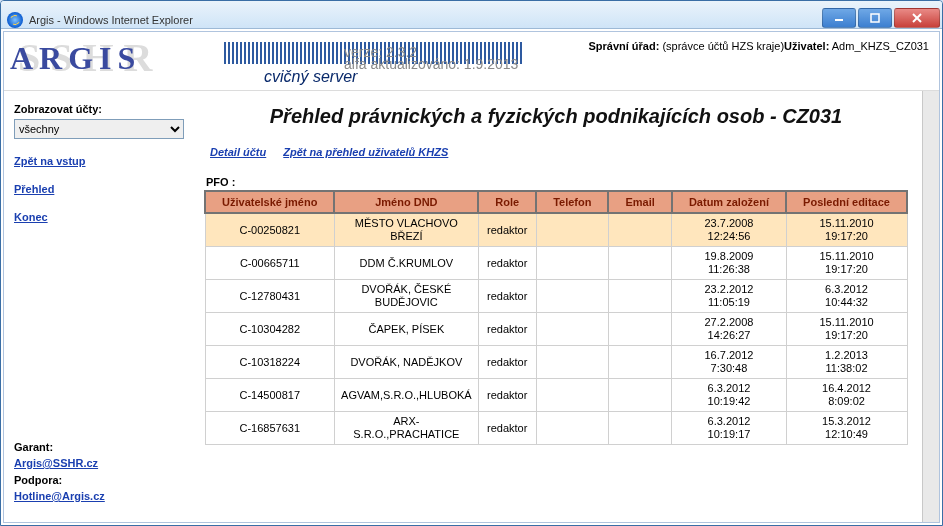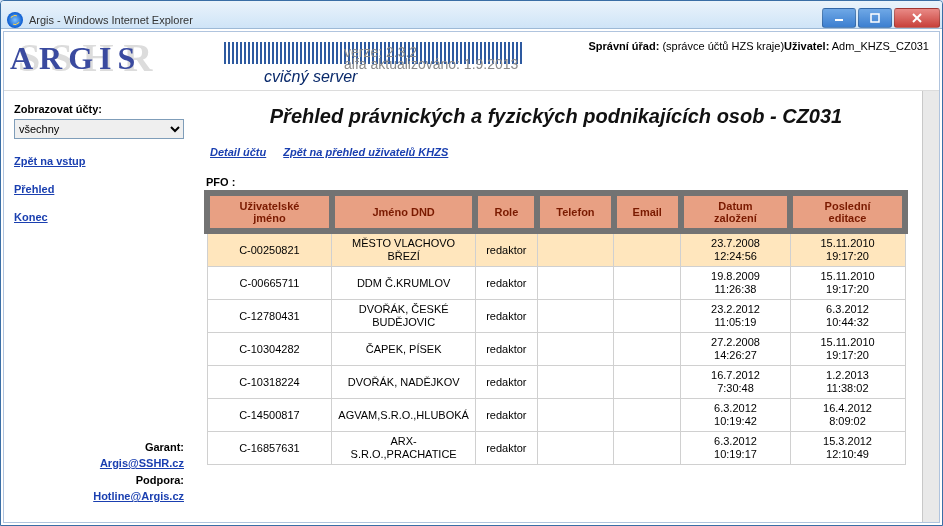--- a/index.html
+++ b/index.html
@@ -125,21 +125,21 @@
   .sidebar label.lbl { font-weight:bold; color:#000; }
   .sidebar select {
     width:100%; margin-top:4px; font-size:11px;
     border:1px solid #7f9db9; height:20px;
   }
   .side-link {
     color:#1a3fb0; font-weight:bold; text-decoration:underline;
     margin-top:16px; display:block; cursor:pointer;
   }
   .side-footer {
-    margin-top:auto; text-align:right; line-height:16px;
+    margin-top:auto; text-align:left; line-height:16px;
     padding-bottom:6px;
   }
   .side-footer .lbl2 { font-weight:bold; color:#000; }
   .side-footer a { color:#1a3fb0; font-weight:bold; text-decoration:underline; }
   .main {
     flex:1; overflow:auto; padding:6px 14px 0 10px;
   }
   h1.page-title {
     font-size:20px; font-weight:bold; font-style:italic;
     text-align:center; color:#111; margin:8px 0 18px 0;
@@ -151,21 +151,21 @@
     color:#1a3fb0; font-weight:bold; font-style:italic;
     text-decoration:underline; margin-right:14px;
   }
   .section-label { font-weight:bold; margin-left:2px; }
   table.data {
     width:100%; border-collapse:collapse; font-size:11px;
     margin-top:2px;
   }
   table.data th {
     background:#e8a083; color:#7a1a00;
-    border:6px solid #737373;
+    border:2px solid #737373;
     padding:4px 16px; font-weight:bold; text-align:center;
     font-size:11px;
   }
   table.data td {
     border:1px solid #d0d0d0;
     padding:3px 6px; text-align:center;
     background:#fff;
     line-height:13px;
   }
   table.data tr.hl td { background:#ffe6bd; }

